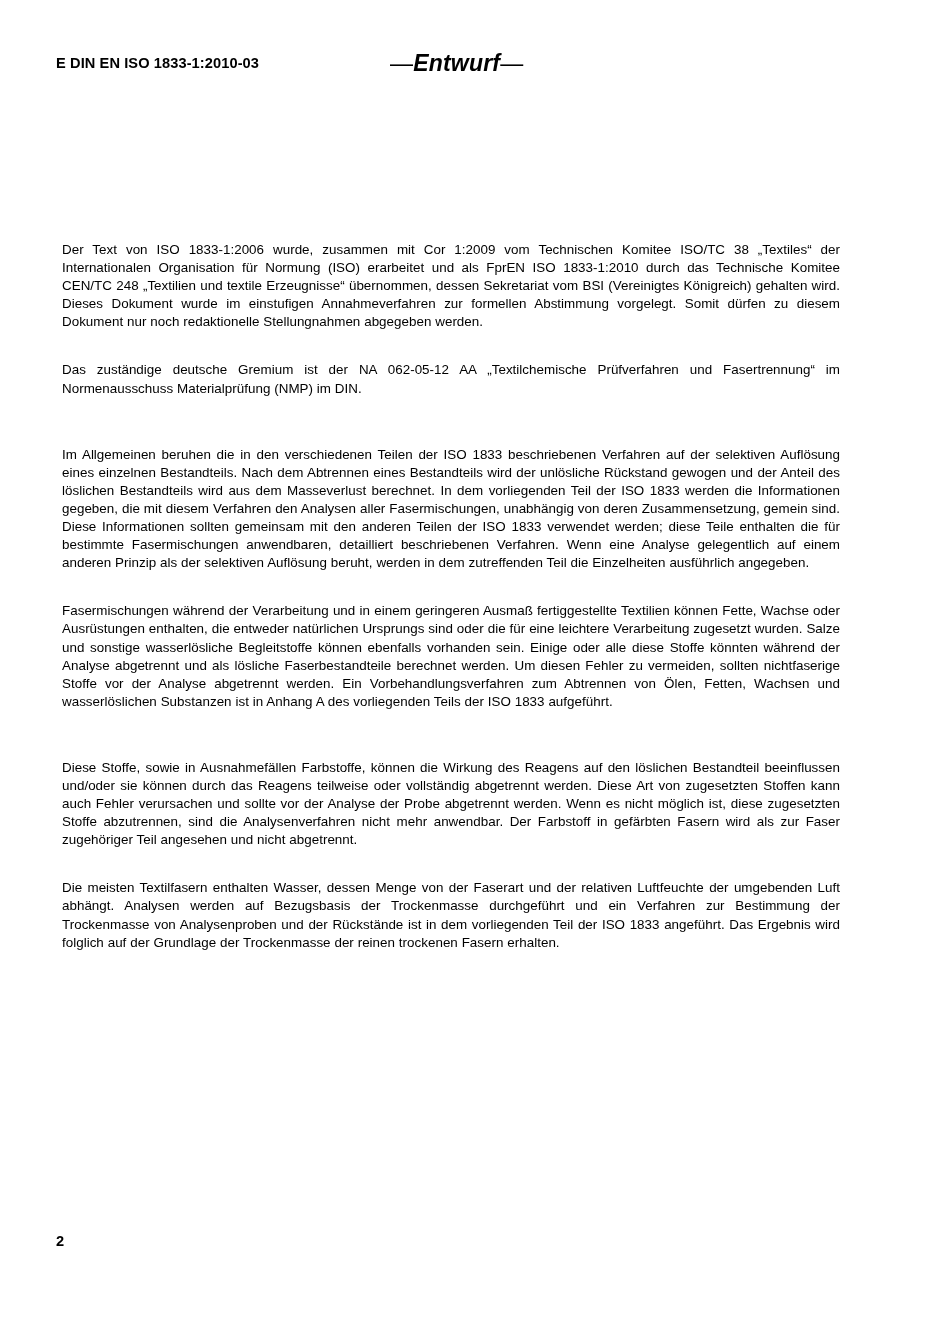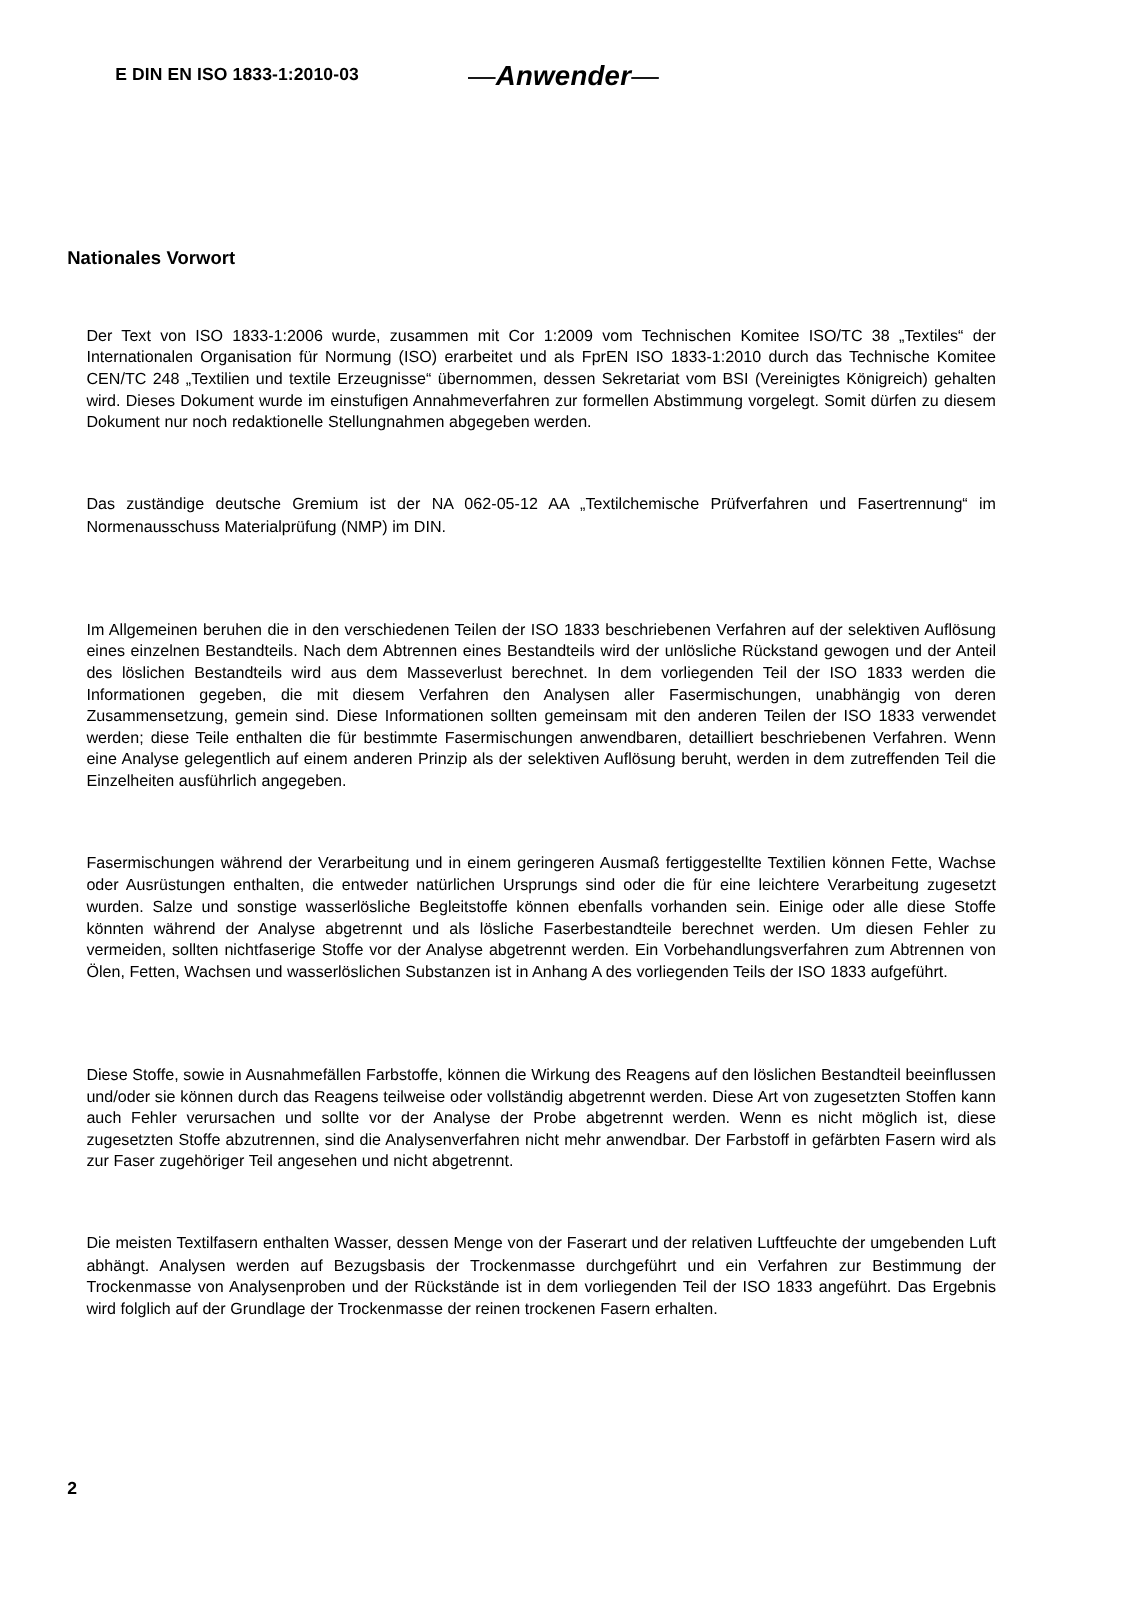--- a/index.html
+++ b/index.html
@@ -32,21 +32,20 @@
     height: 34px;
   }
   .header-std-no {
     position: absolute;
     left: 0;
     top: 5px;
     font-size: 14.6px;
     font-weight: bold;
     letter-spacing: 0.1px;
     white-space: nowrap;
-    margin-left: 40px;
   }
   .header-entwurf {
     position: absolute;
     left: 334px;
     top: 0px;
     font-size: 23px;
     font-weight: bold;
     font-style: italic;
     letter-spacing: 0.2px;
     white-space: nowrap;
@@ -70,21 +69,21 @@
     margin: 0 0 0 0;
     line-height: 20px;
     letter-spacing: 0.05px;
   }
 
   p.para {
     font-size: 13.4px;
     line-height: 18.1px;
     text-align: justify;
     text-justify: inter-word;
-    margin: 16px;
+    margin: 6px;
     letter-spacing: 0.02px;
     word-spacing: 0.1px;
     hyphens: none;
   }
 
   
   .gap-title  { height: 29px; }
   .gap-para   { height: 18px; }
 
   
@@ -97,27 +96,26 @@
   }
 </style>
 </head>
 <body>
 
 <div class="page">
 
   <div class="page-header">
     <div class="header-std-no">E DIN EN ISO 1833-1:2010-03</div>
     <div class="header-entwurf">
-      <span class="rule">—</span><span>Anwender</span><span class="rule">—</span>
+      <span class="rule">—</span><span>Entwurf</span><span class="rule">—</span>
     </div>
   </div>
 
   <div class="content">
 
-    <h1 class="section-title">Nationales Vorwort</h1>
 
     <div class="gap-title"></div>
 
     <p class="para">Der Text von ISO 1833-1:2006 wurde, zusammen mit Cor 1:2009 vom Technischen Komitee ISO/TC 38 „Textiles“ der Internationalen Organisation für Normung (ISO) erarbeitet und als FprEN ISO 1833-1:2010 durch das Technische Komitee CEN/TC 248 „Textilien und textile Erzeugnisse“ übernommen, dessen Sekretariat vom BSI (Vereinigtes Königreich) gehalten wird. Dieses Dokument wurde im einstufigen Annahmeverfahren zur formellen Abstimmung vorgelegt. Somit dürfen zu diesem Dokument nur noch redaktionelle Stellungnahmen abgegeben werden.</p>
     <div class="gap-para"></div>
 
     <p class="para">Das zuständige deutsche Gremium ist der NA 062-05-12 AA „Textilchemische Prüfverfahren und Fasertrennung“ im Normenausschuss Materialprüfung (NMP) im DIN.</p>
     <div class="gap-para"></div>
 
     <div class="gap-para"></div>

